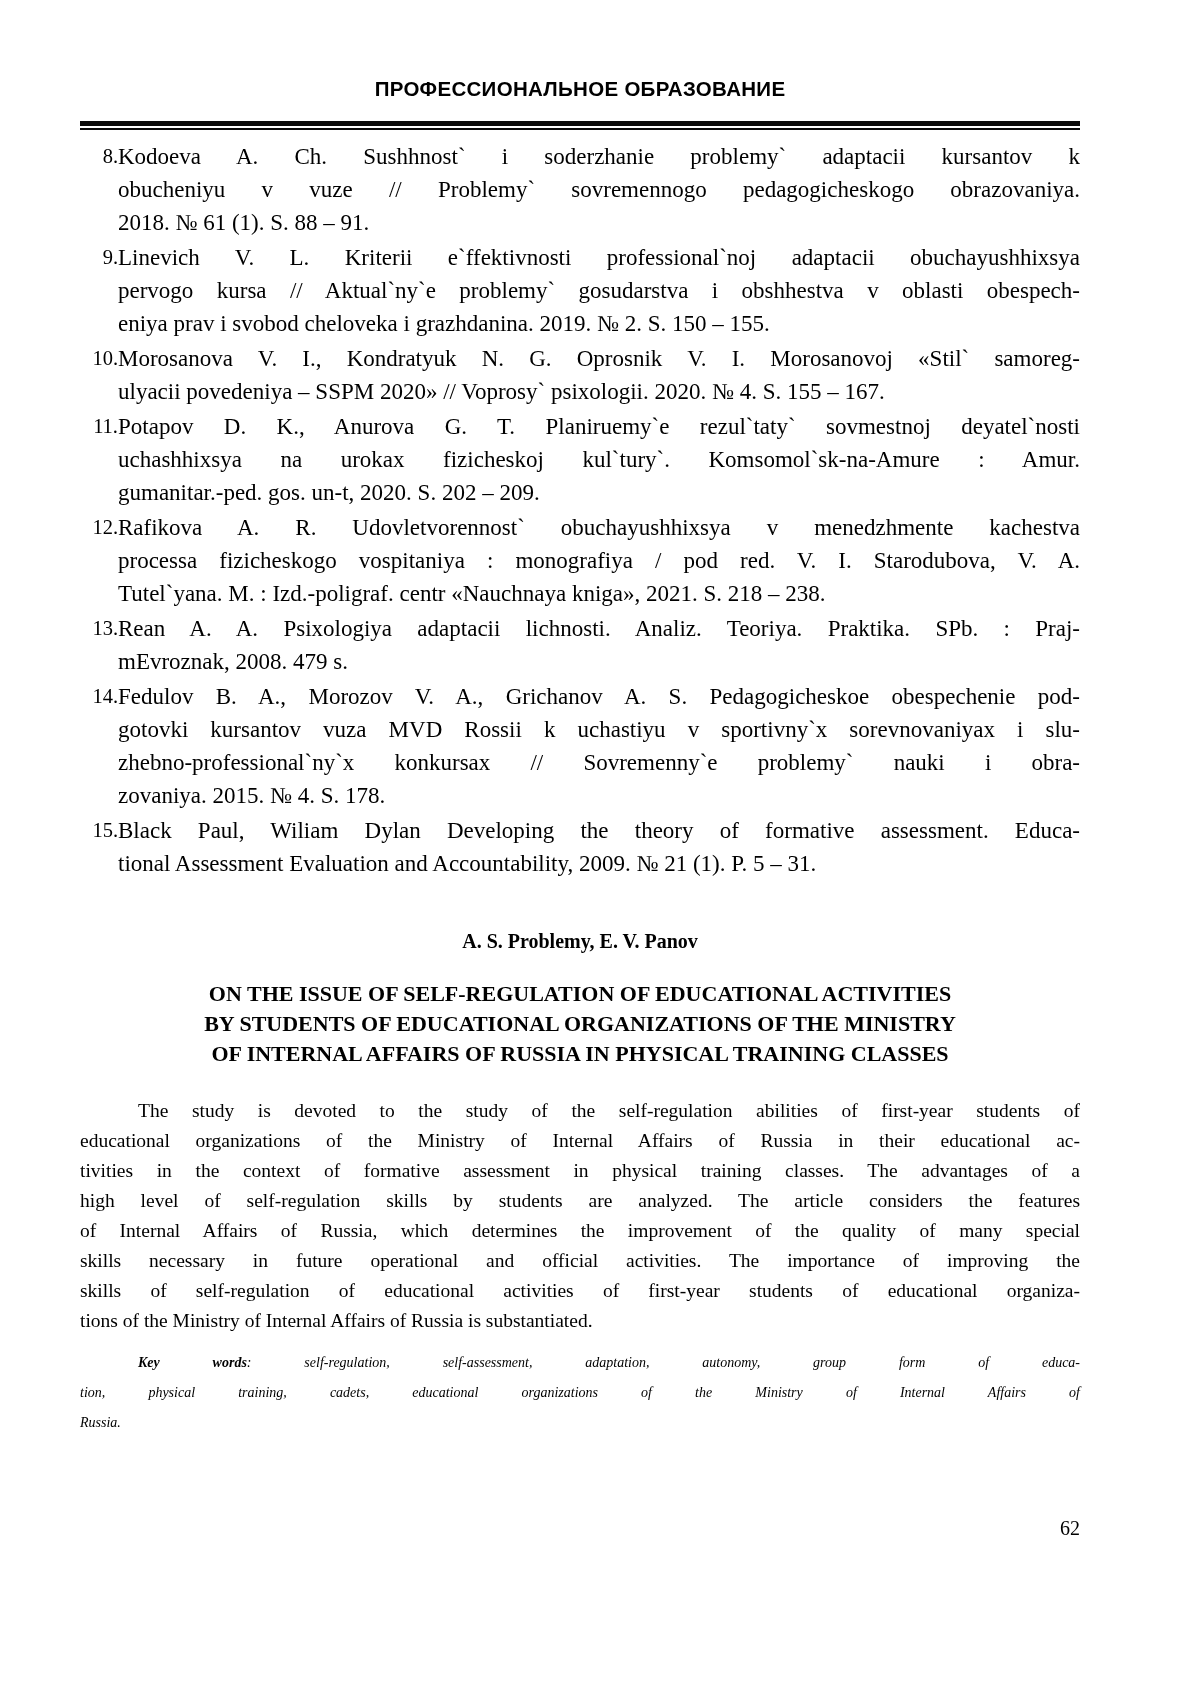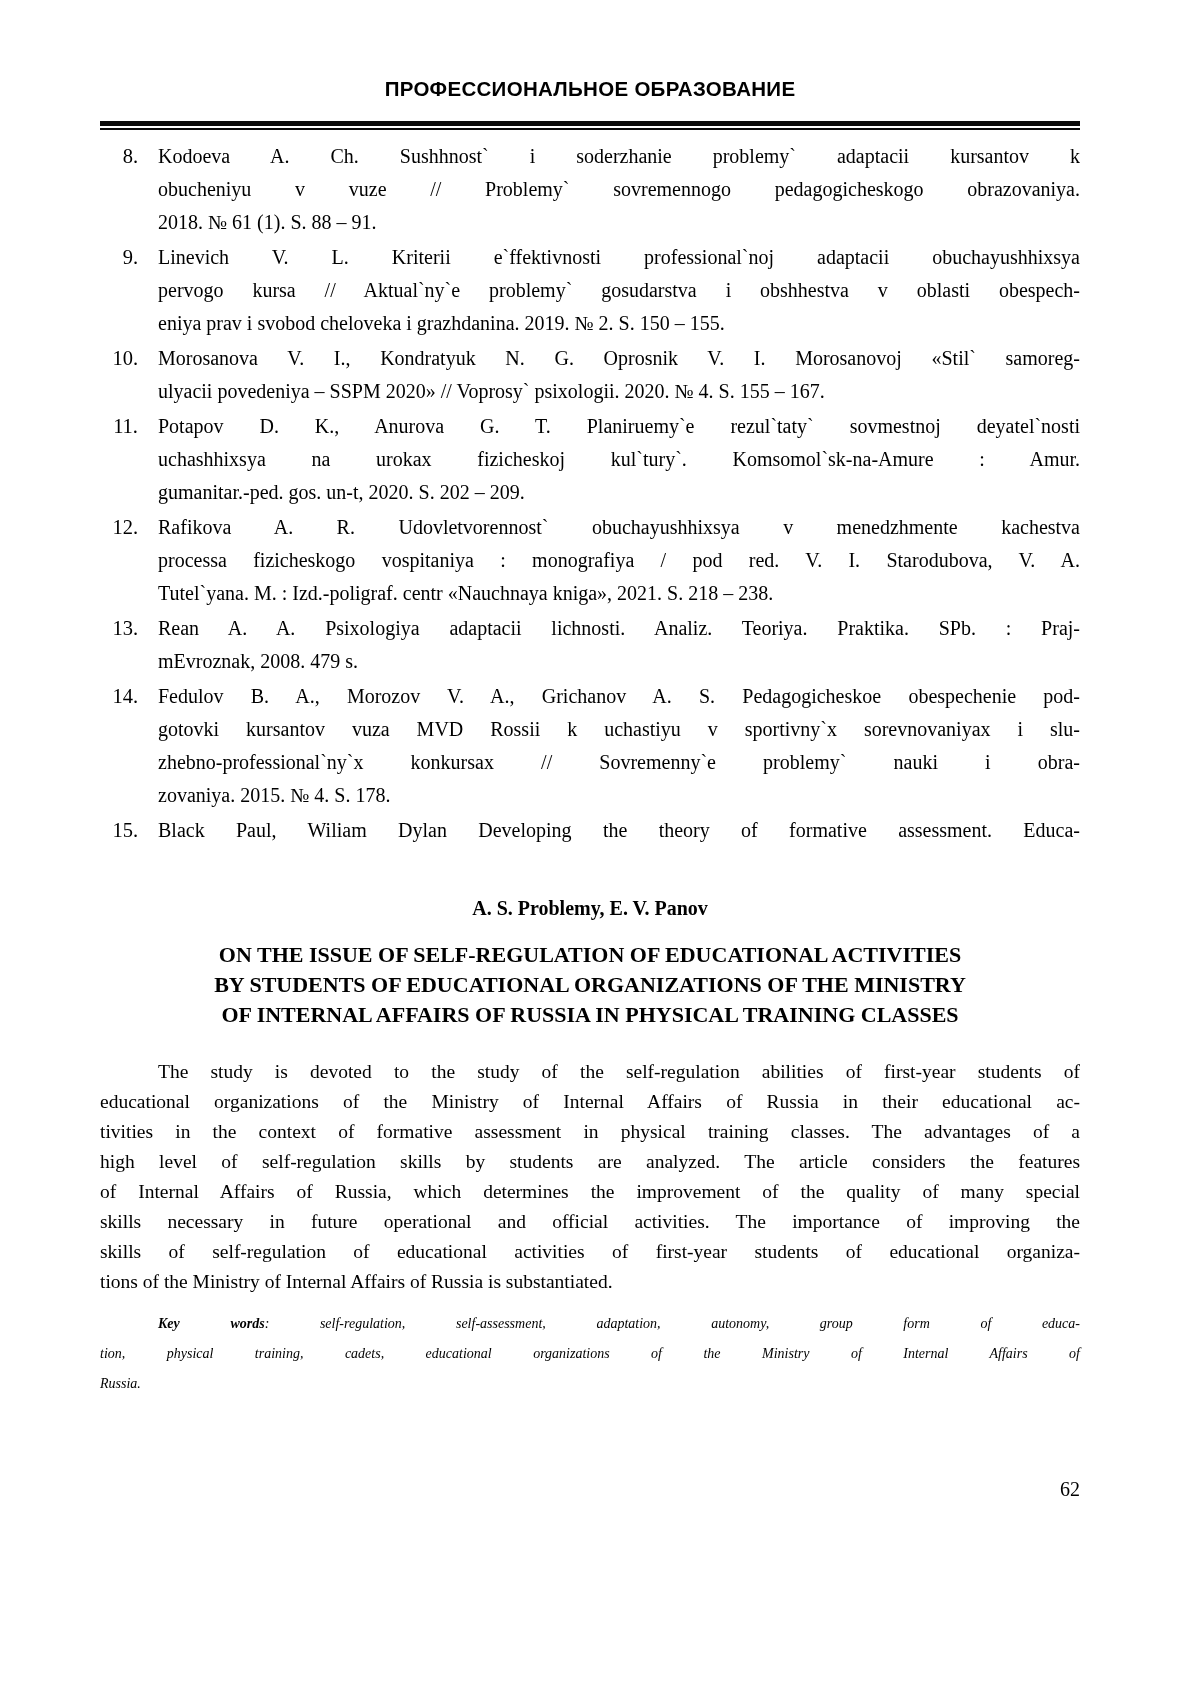--- a/index.html
+++ b/index.html
@@ -6,21 +6,21 @@
   body {
     width: 1200px; height: 1697px;
     background: #ffffff;
     color: #000000;
     font-family: "Liberation Serif", serif;
     overflow: hidden;
   }
   .page {
     box-sizing: border-box;
     width: 1200px; height: 1210px;
-    padding: 78px 120px 0 100px;
+    padding: 78px 120px 0 80px;
   }
   .running-header {
     font-family: "Liberation Sans", sans-serif;
     font-weight: bold;
     font-size: 20.5px;
     line-height: 22px;
     text-align: center;
     letter-spacing: 0.3px;
   }
   .double-rule {
@@ -33,37 +33,37 @@
   .ref-list { margin-top: 10px; }
   .ref-item { display: flex; margin-bottom: 2px; }
   .ref-num {
     flex: 0 0 38px;
     text-align: right;
     font-size: 20.5px;
     line-height: 33px;
   }
   .ref-body {
     flex: 1 1 auto;
-    margin-left: 20px;
-    font-size: 20px;
+    margin-left: 0;
+    font-size: 23px;
     line-height: 33px;
   }
   .line { text-align: justify; text-align-last: justify; }
   .line.last { text-align-last: left; }
   .line.indent { text-indent: 58px; }
   
   .authors {
     margin-top: 48px;
     font-weight: bold;
     font-size: 20px;
     line-height: 26px;
     text-align: center;
   }
   .article-title {
-    margin-top: 19px;
+    margin-top: 25px;
     font-weight: bold;
     font-size: 22px;
     line-height: 30px;
     text-align: center;
   }
   .tline { text-align: center; }
   
   .abstract {
     margin-top: 27px;
     font-size: 19.5px;
@@ -144,20 +144,21 @@
           <div class="line">Fedulov B. A., Morozov V. A., Grichanov A. S. Pedagogicheskoe obespechenie pod-</div>
           <div class="line">gotovki kursantov vuza MVD Rossii k uchastiyu v sportivny`x sorevnovaniyax i slu-</div>
           <div class="line">zhebno-professional`ny`x konkursax // Sovremenny`e problemy` nauki i obra-</div>
           <div class="line last">zovaniya. 2015. № 4. S. 178.</div>
         </div>
       </div>
       <div class="ref-item">
         <div class="ref-num">15.</div>
         <div class="ref-body">
           <div class="line">Black Paul, Wiliam Dylan Developing the theory of formative assessment. Educa-</div>
+          <div class="line last">tional Assessment Evaluation and Accountability, 2009. № 21 (1). P. 5 – 31.</div>
         </div>
       </div>
     </div>
 
   <div class="authors">A. S. Problemy, E. V. Panov</div>
   <div class="article-title">
       <div class="tline">ON THE ISSUE OF SELF-REGULATION OF EDUCATIONAL ACTIVITIES</div>
       <div class="tline">BY STUDENTS OF EDUCATIONAL ORGANIZATIONS OF THE MINISTRY</div>
       <div class="tline">OF INTERNAL AFFAIRS OF RUSSIA IN PHYSICAL TRAINING CLASSES</div>
     </div>

